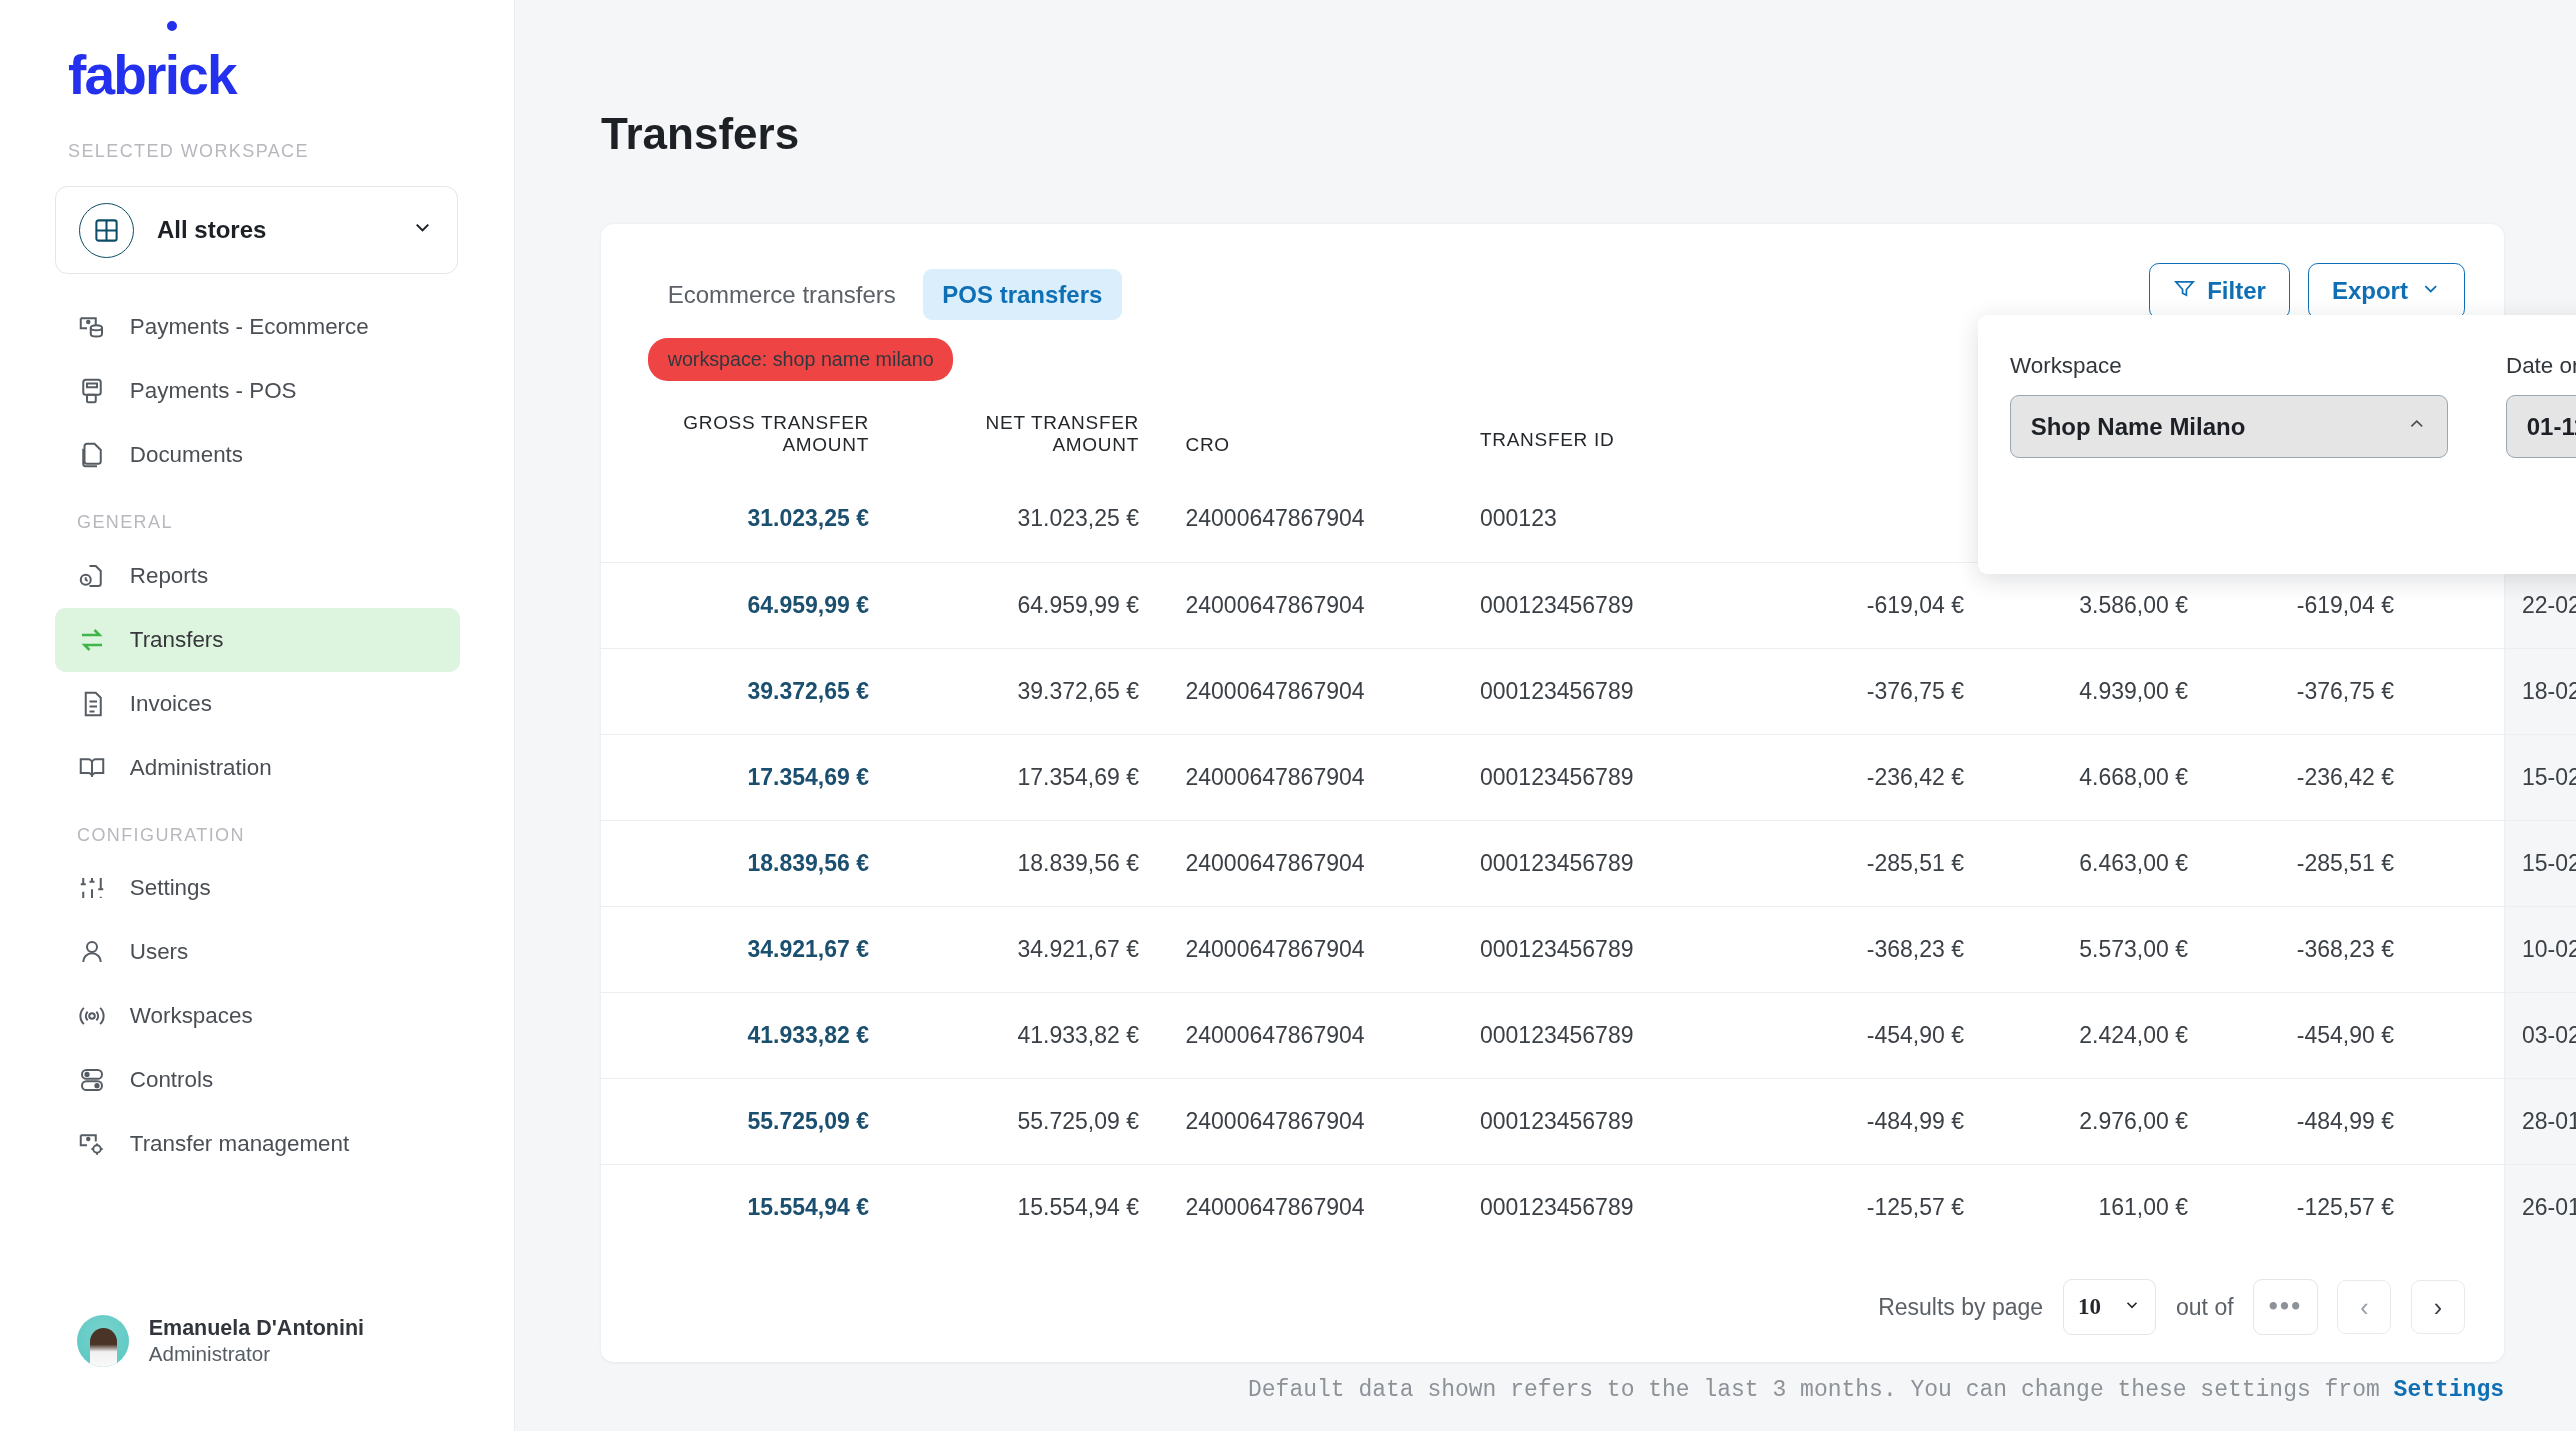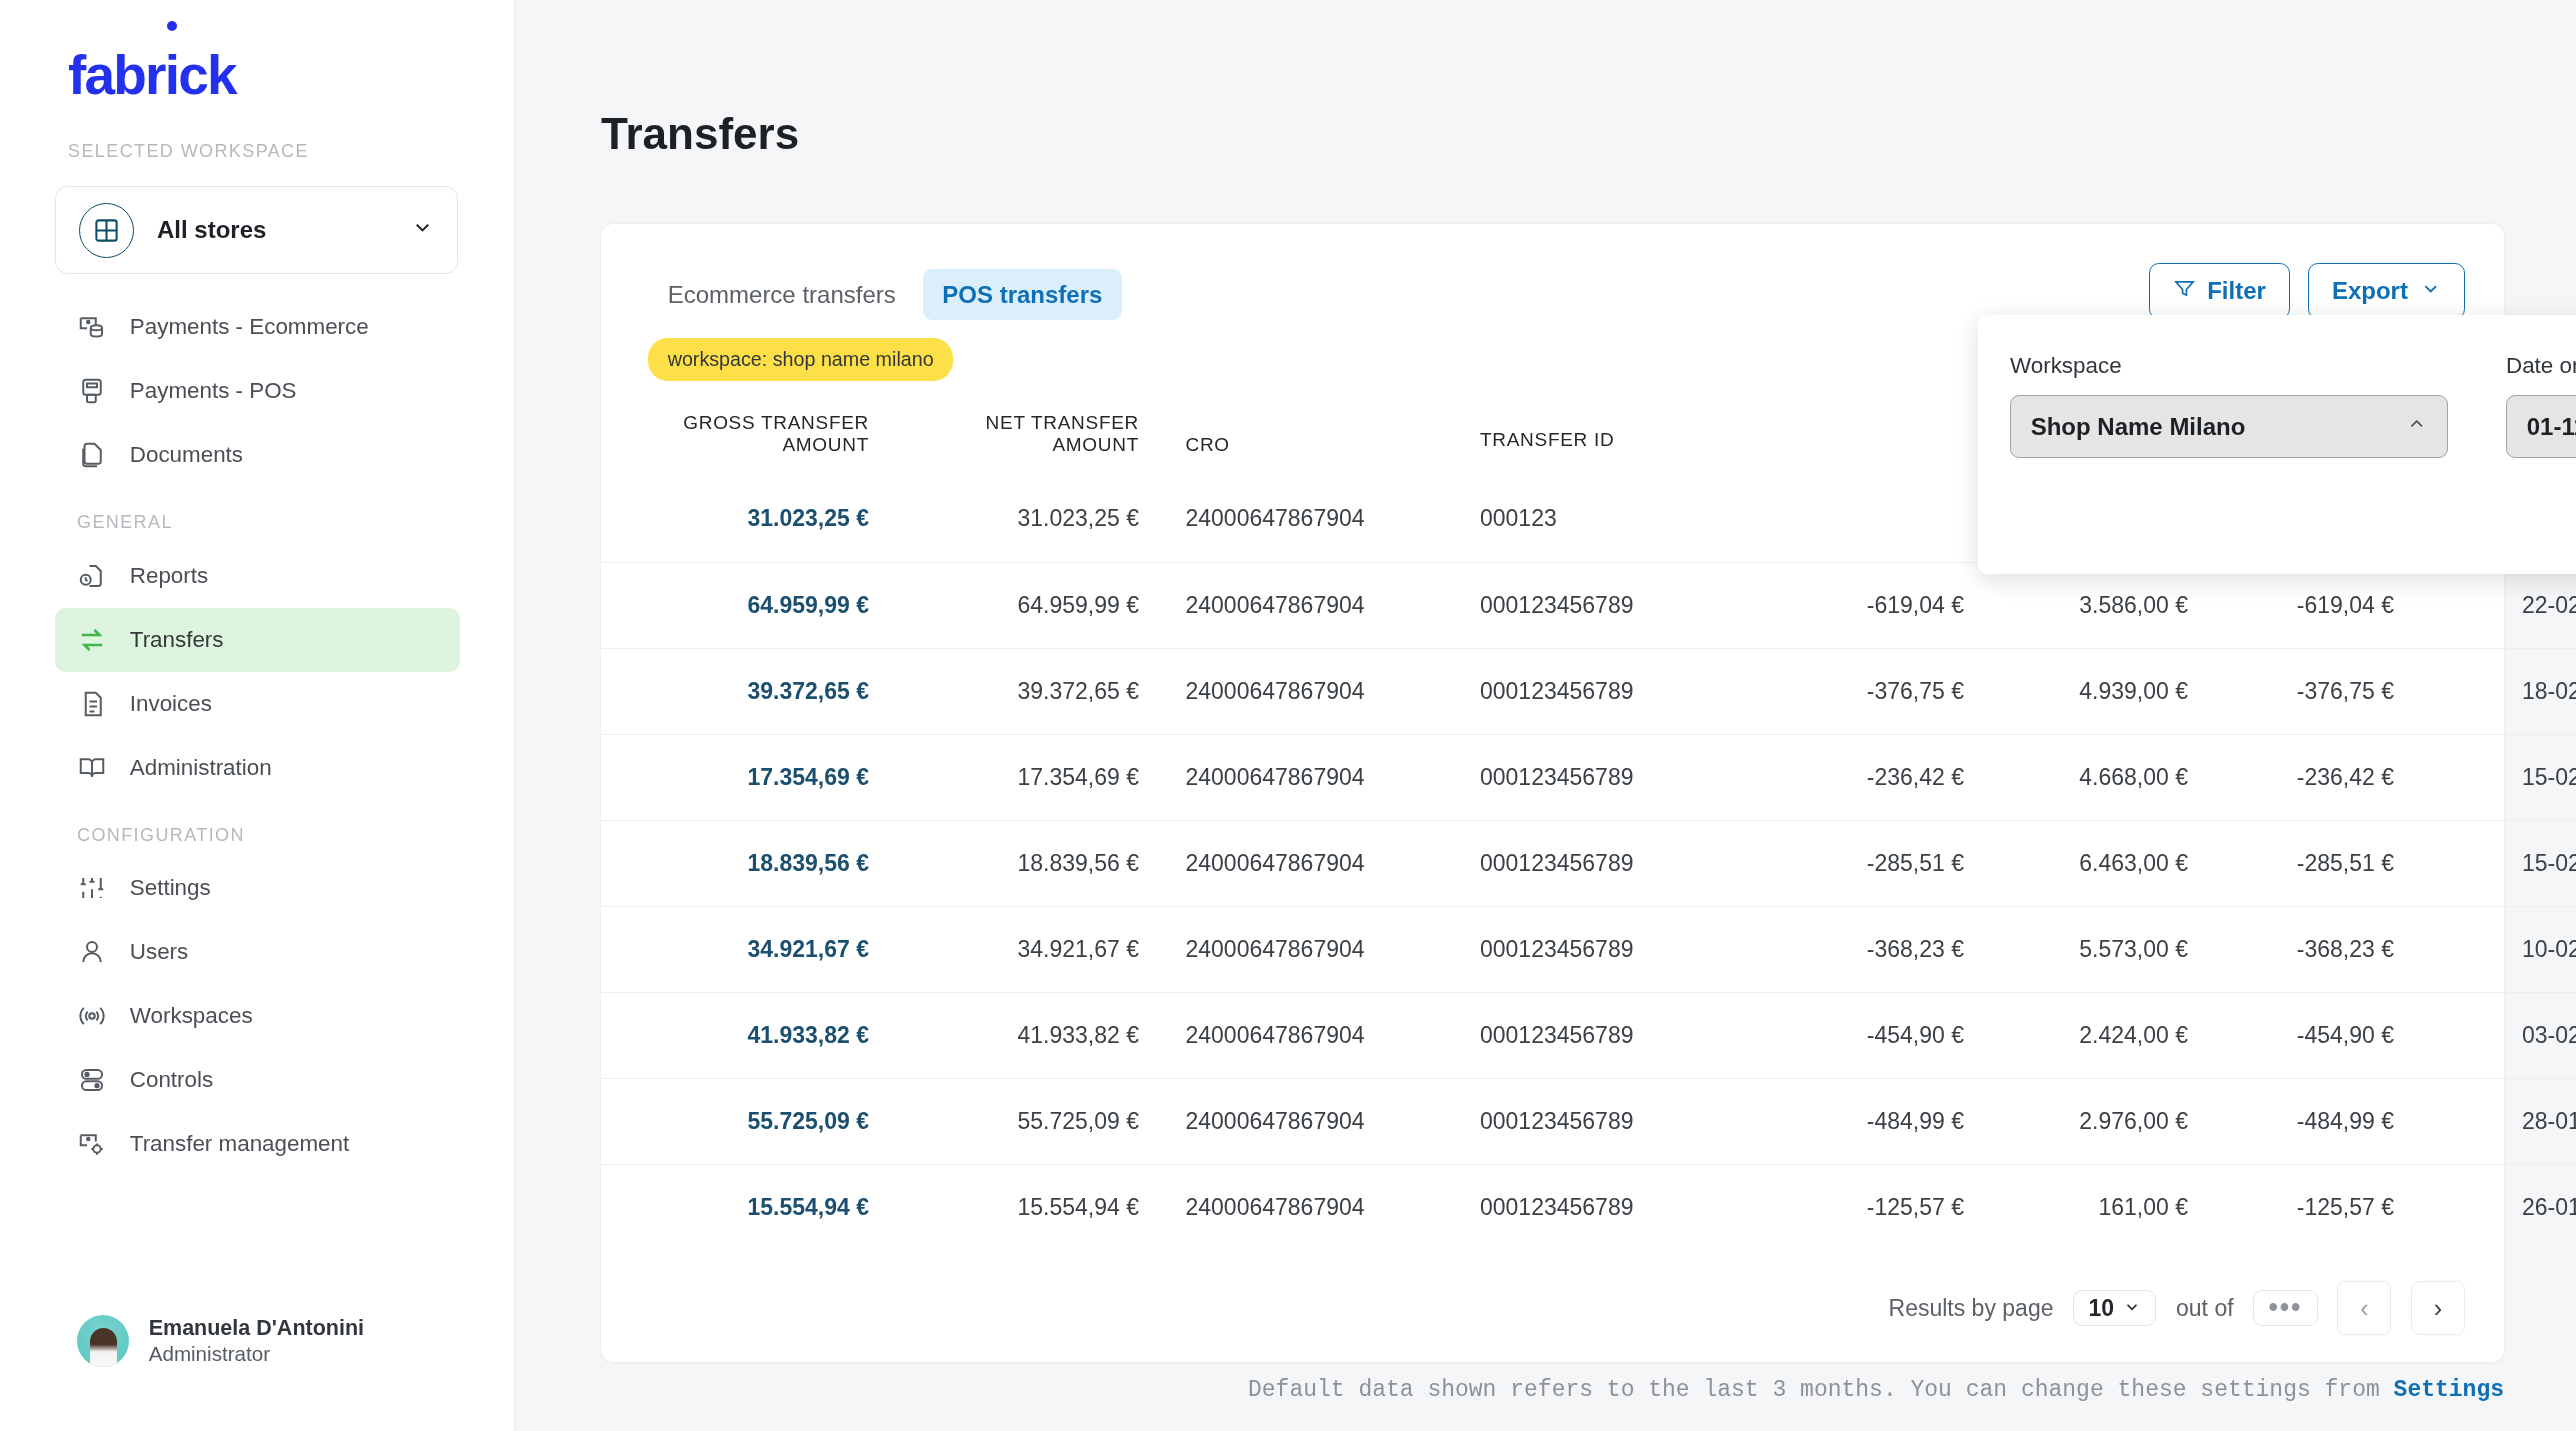--- a/index.html
+++ b/index.html
@@ -81,21 +81,21 @@
     position: absolute; left: 86px; top: 224px;
     width: 1903px; height: 1138px;
     background: #fff; border-radius: 12.5px;
     box-shadow: 0 0.9px 2.7px rgba(20,25,40,.07);
   }
   .tabs { position: absolute; left: 47px; top: 45px; display: flex; gap: 7.2px; align-items: center; }
   .tab { font-size: 24px; color: #5b6167; padding: 11.6px 19.7px; border-radius: 9px; }
   .tab.active { background: #dbeefc; color: #0f6fb5; font-weight: 600; }
   .chip {
     position: absolute; left: 47px; top: 114px;
-    background: #fde047; color: #31373d; font-size: 19.7px;
+    background: #ef4444; color: #31373d; font-size: 19.7px;
     padding: 9.8px 19.7px; border-radius: 19.7px;
   }
   .actions { position: absolute; right: 39px; top: 39px; display: flex; gap: 18px; }
   .btn-out {
     display: flex; align-items: center; gap: 11.6px;
     border: 1.3px solid #0f6fb5; color: #0f6fb5; background: #fff;
     border-radius: 9.8px; padding: 12.5px 23px; font-size: 24px; font-weight: 600;
   }
 
   
@@ -117,23 +117,23 @@
   .col-h { width: 206px; padding-right: 9px; }
   .date-cell { overflow: hidden; white-space: nowrap; }
 
   .pager {
     position: absolute; right: 39px; bottom: 27px;
     display: flex; align-items: center; gap: 19.7px;
     font-size: 23px; color: #5b6167;
   }
   .pg-box {
     border: 0.9px solid #e4e5e8; border-radius: 9px; background: #fff;
-    height: 36px; min-width: 54px; display: flex; align-items: center;
-    justify-content: center; gap: 9px; padding: 0 14.3px;
-    font-size: 23px; color: #24272b; font-weight: 600;
+    height: 56px; min-width: 54px; display: flex; align-items: center;
+    justify-content: center; gap: 22px; padding: 0 14.3px;
+    font-size: 23px; color: #24272b; font-weight: 600; font-family: Liberation Serif, serif;
   }
   .pg-nav { border: 0.9px solid #e9eaec; border-radius: 9px; width: 54px; height: 54px;
     display:flex; align-items:center; justify-content:center; font-size: 25px; color: #9aa0a6; }
   .pg-nav.next { color: #3b4046; }
   .pg-ell { color: #8d9298; font-size: 27px; letter-spacing: 1.8px; line-height: 7.2px; }
 
   .footnote {
     position: absolute; left: 86px; top: 1377px; width: 1903px; text-align: right;
     font-size: 23px; color: #8d9298; font-family: Liberation Mono, monospace;
   }

